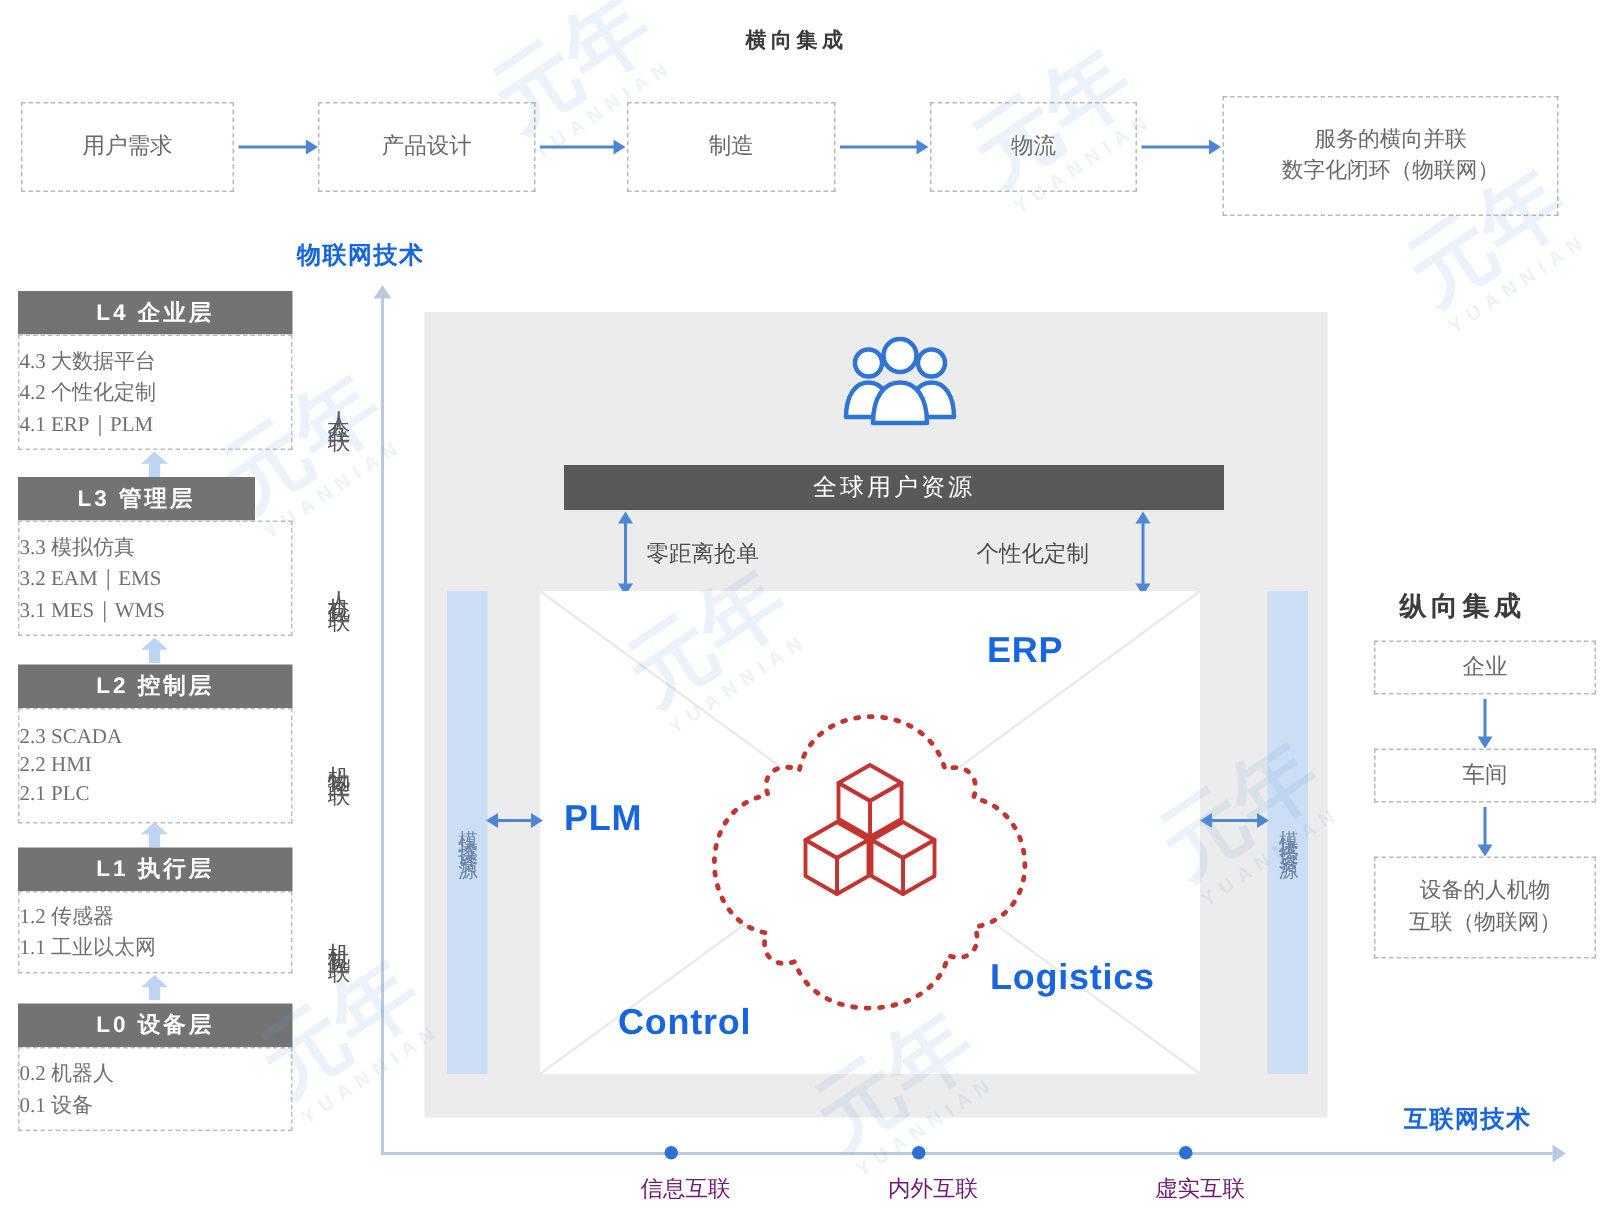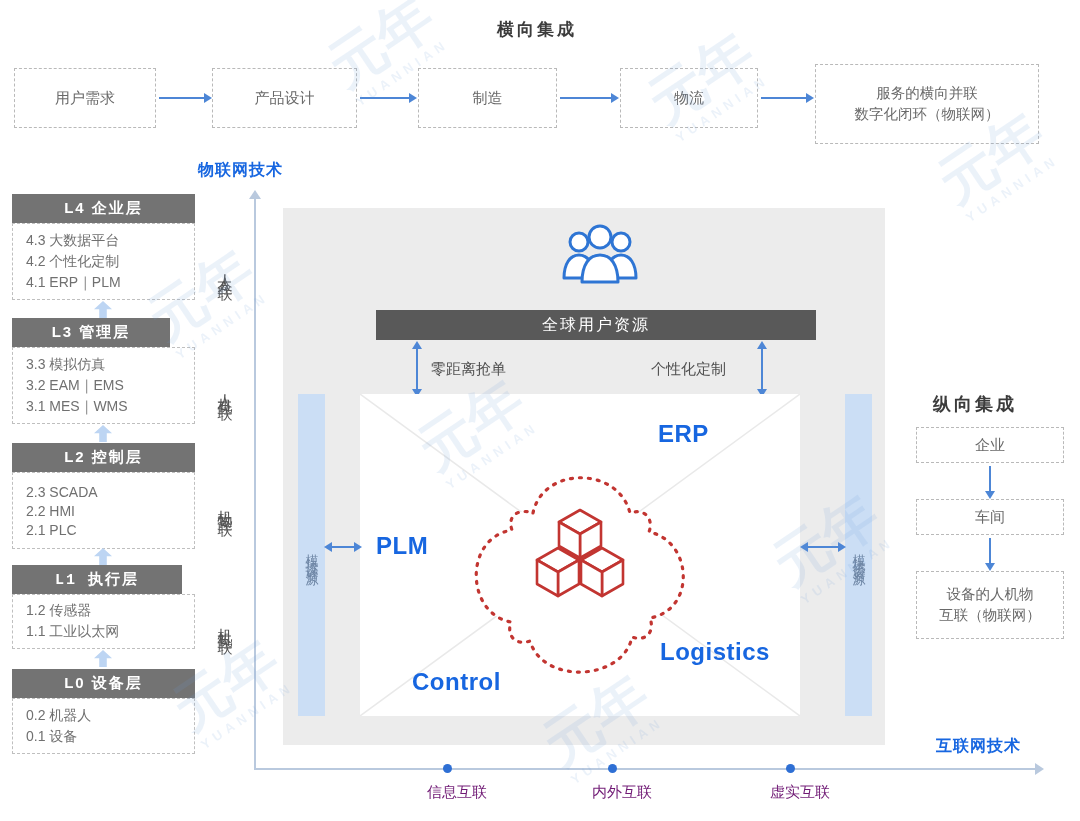--- a/index.html
+++ b/index.html
@@ -29,33 +29,33 @@
     border-top:8px solid #4d86d6;border-left:5px solid transparent;border-right:5px solid transparent;}
   .hdarrow{height:2px;background:#4d86d6;}
   .hdarrow::before{content:"";position:absolute;left:-7px;top:-4px;
     border-right:8px solid #4d86d6;border-top:5px solid transparent;border-bottom:5px solid transparent;}
   .hdarrow::after{content:"";position:absolute;right:-7px;top:-4px;
     border-left:8px solid #4d86d6;border-top:5px solid transparent;border-bottom:5px solid transparent;}
   
   .layer-header{background:#737373;color:#fff;font-weight:bold;font-size:15px;
     display:flex;align-items:center;justify-content:center;letter-spacing:2px;}
   .layer-body{border:1.5px dashed #bfbfbf;background:#fff;color:#707070;font-size:14px;
-    display:flex;flex-direction:column;justify-content:center;padding-left:13px;gap:3px;}
+    display:flex;flex-direction:column;justify-content:center;gap:3px;font-family:Liberation Serif, serif;}
   .up-chevron{width:18px;height:17px;background:#bdd5f3;
     clip-path:polygon(50% 0,100% 48%,71% 48%,71% 100%,29% 100%,29% 48%,0 48%);}
   
   .axis{background:#b9c9de;}
   .axis-head-up{width:0;height:0;border-left:6px solid transparent;border-right:6px solid transparent;
     border-bottom:9px solid #b9c9de;}
   .axis-head-right{width:0;height:0;border-top:6px solid transparent;border-bottom:6px solid transparent;
     border-left:9px solid #b9c9de;}
   .dot{width:9px;height:9px;border-radius:50%;background:#2e6fd4;}
   .vtext{writing-mode:vertical-rl;text-orientation:upright;letter-spacing:4px;}
   .axis-title{color:#1766e0;font-weight:bold;font-size:16px;letter-spacing:1px;}
-  .big-title{color:#3c3c3c;font-weight:bold;font-size:17px;letter-spacing:3px;}
+  .big-title{color:#3c3c3c;font-weight:bold;font-size:14px;letter-spacing:3px;}
   
   .panel{background:#ececec;}
   .dark-bar{background:#595959;color:#fff;font-size:16px;letter-spacing:2px;
     display:flex;align-items:center;justify-content:center;}
   .module-bar{background:#cbdef5;color:#6e86a5;font-size:13px;
     display:flex;align-items:center;justify-content:center;}
   .quad{color:#1766e0;font-weight:bold;font-size:24px;letter-spacing:0.5px;}
   .exch-label{font-size:15px;color:#4f4f4f;}
   .tick-label{font-size:15px;color:#701a75;text-align:right;width:80px;}
   
@@ -118,21 +118,21 @@
   <div class="abs up-chevron" style="left:94px;top:425px;"></div>
 
   <div class="abs layer-header" style="left:12px;top:443px;width:183px;height:29px;">L2 控制层</div>
   <div class="abs layer-body" style="left:12px;top:472px;width:183px;height:77px;">
     <div>2.3 SCADA</div>
     <div>2.2 HMI</div>
     <div>2.1 PLC</div>
   </div>
   <div class="abs up-chevron" style="left:94px;top:548px;"></div>
 
-  <div class="abs layer-header" style="left:12px;top:565px;width:170px;height:29px;font-family:Liberation Mono, monospace;">L1 执行层</div>
+  <div class="abs layer-header" style="left:12px;top:565px;width:183px;height:29px;">L1 执行层</div>
   <div class="abs layer-body" style="left:12px;top:594px;width:183px;height:55px;">
     <div>1.2 传感器</div>
     <div>1.1 工业以太网</div>
   </div>
   <div class="abs up-chevron" style="left:94px;top:650px;"></div>
 
   <div class="abs layer-header" style="left:12px;top:669px;width:183px;height:29px;">L0 设备层</div>
   <div class="abs layer-body" style="left:12px;top:698px;width:183px;height:56px;">
     <div>0.2 机器人</div>
     <div>0.1 设备</div>

